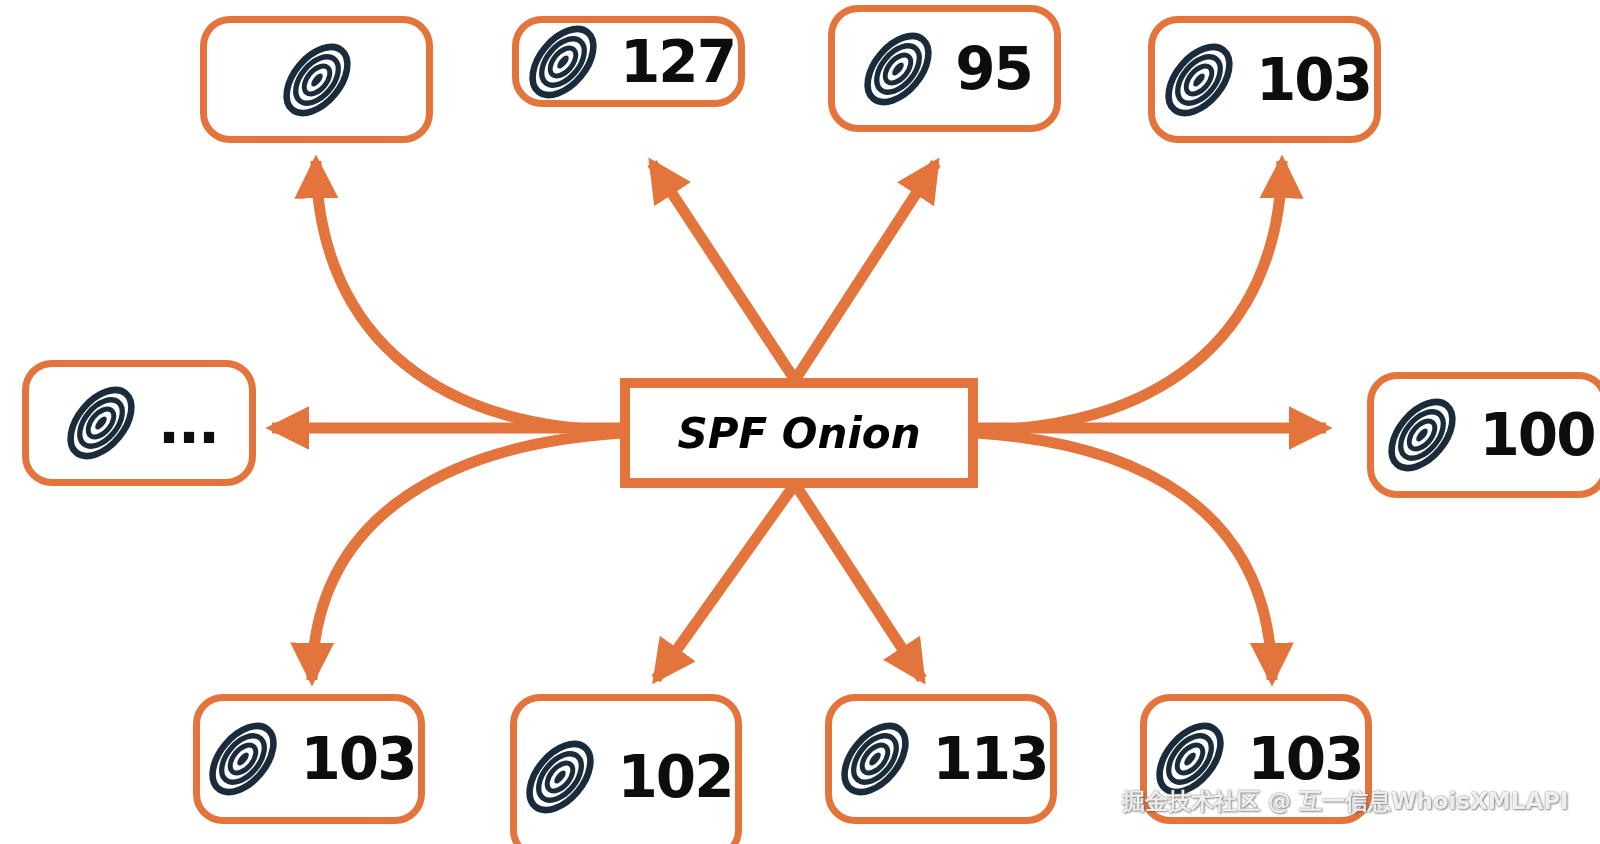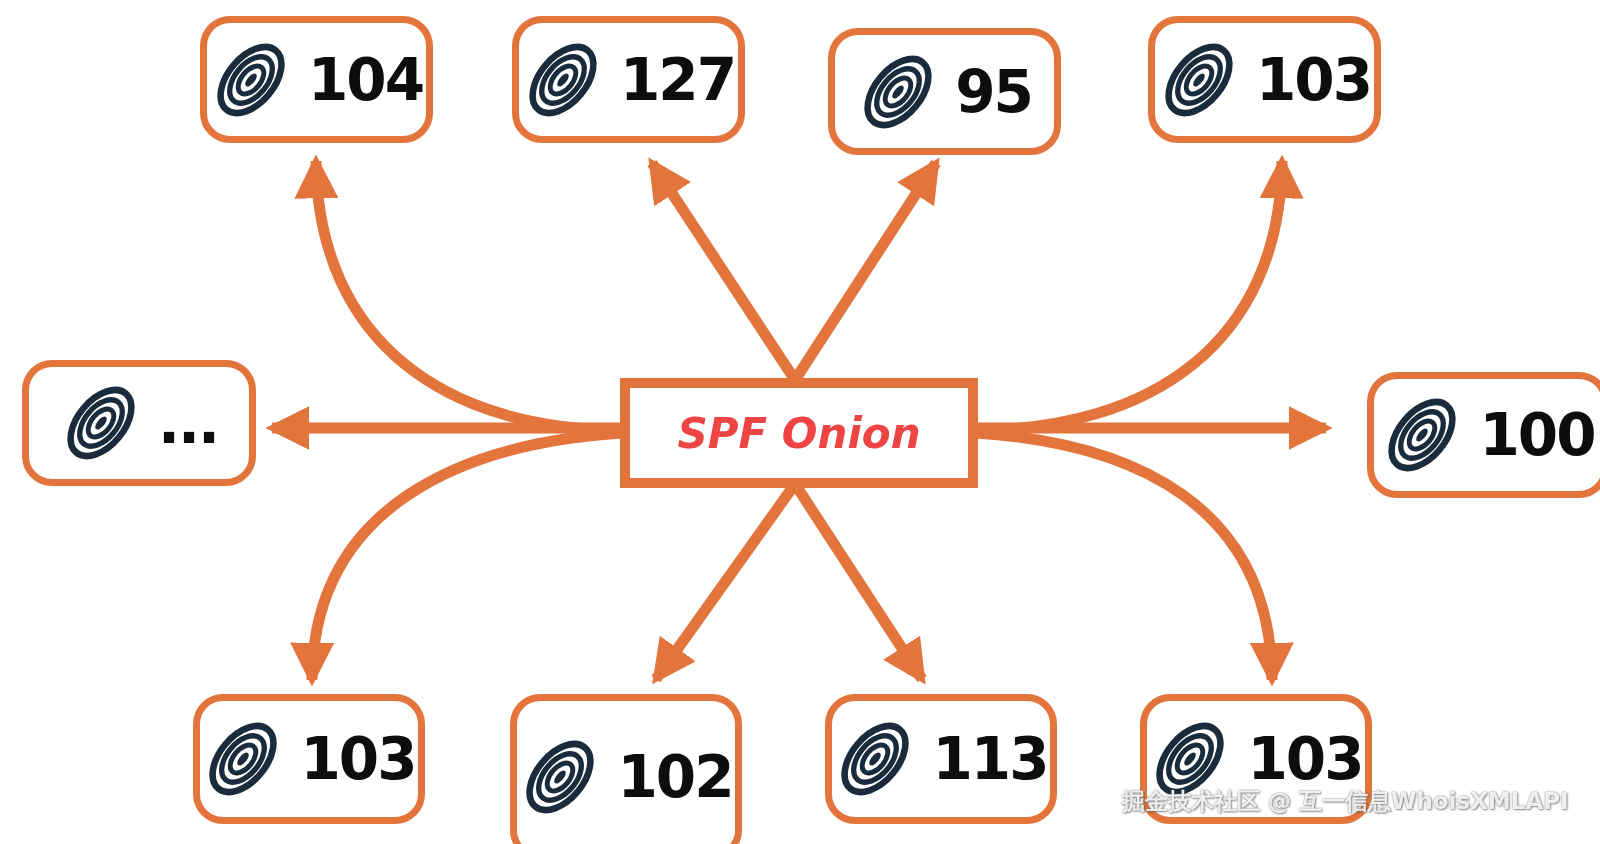--- a/index.html
+++ b/index.html
@@ -18,38 +18,38 @@
   }
   .node .num {
     font-weight:bold; font-size:58px; color:#0d0d0d; letter-spacing:-2px;
     line-height:1;
   }
   .node .onion { display:flex; align-items:center; justify-content:center; }
   .node .onion svg { width:82px; height:104px; display:block; }
 
   
   #n-top-1 { left:200px; top:16px;  width:233px; height:127px; }
-  #n-top-2 { left:512px; top:16px;  width:233px; height:127px; }
-  #n-top-3 { left:828px; top:28px;  width:233px; height:127px; }
+  #n-top-2 { left:512px; top:16px;  width:233px; height:91px; }
+  #n-top-3 { left:828px; top:5px;  width:233px; height:127px; }
   #n-top-4 { left:1148px;top:16px;  width:233px; height:127px; }
   #n-mid-left  { left:22px;   top:360px; width:234px; height:126px; }
   #n-mid-right { left:1340px; top:372px; width:242px; height:126px;margin-left:27px; }
   #n-bot-1 { left:193px; top:694px; width:232px; height:130px; }
   #n-bot-2 { left:510px; top:694px; width:232px; height:166px; }
   #n-bot-3 { left:825px; top:694px; width:232px; height:130px; }
   #n-bot-4 { left:1140px;top:694px; width:232px; height:130px; }
 
   #center-node {
     position:absolute; z-index:2; box-sizing:border-box;
     left:620px; top:378px; width:358px; height:110px;
     background:#ffffff; border:10px solid #E2743C; border-radius:0;
     display:flex; align-items:center; justify-content:center;
   }
   #center-node .center-label {
-    font-weight:bold; font-style:italic; font-size:42px; color:#ef4444;
+    font-weight:bold; font-style:italic; font-size:42px; color:#000000;
     letter-spacing:0px; white-space:nowrap;
   }
 
   #watermark {
     position:absolute; z-index:3; left:1122px; top:786px;
     font-size:23px; font-weight:bold; white-space:nowrap;
     color:rgba(248,248,248,0.92);
     text-shadow:0 0 2px rgba(110,110,110,0.9), 1px 1px 2px rgba(70,70,70,0.55);
   }
 </style>
@@ -88,21 +88,20 @@
     <path class="link" d="M 622 433 C 465 443 313 505 312 680" marker-end="url(#ah)"></path>
     <path class="link" d="M 976 433 C 1133 443 1271 505 1272 680" marker-end="url(#ah)"></path>
   </svg>
 
   <div class="node" id="n-top-1">
     <span class="onion">
         <svg viewBox="0 0 100 120">
           <use href="#onion-glyph"></use>
         </svg>
       </span>
-    <span class="num">104</span>
   </div>
   <div class="node" id="n-top-2">
     <span class="onion">
         <svg viewBox="0 0 100 120">
           <use href="#onion-glyph"></use>
         </svg>
       </span>
     <span class="num">127</span>
   </div>
   <div class="node" id="n-top-3">

